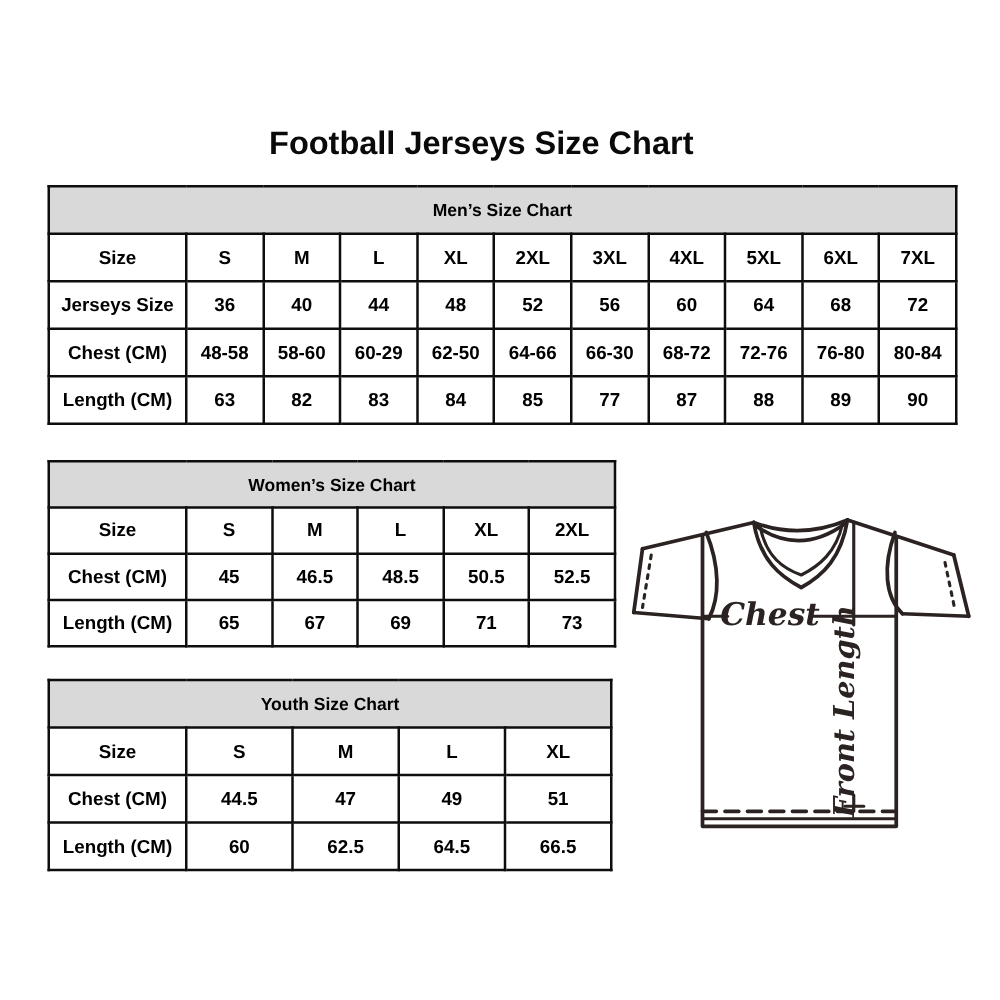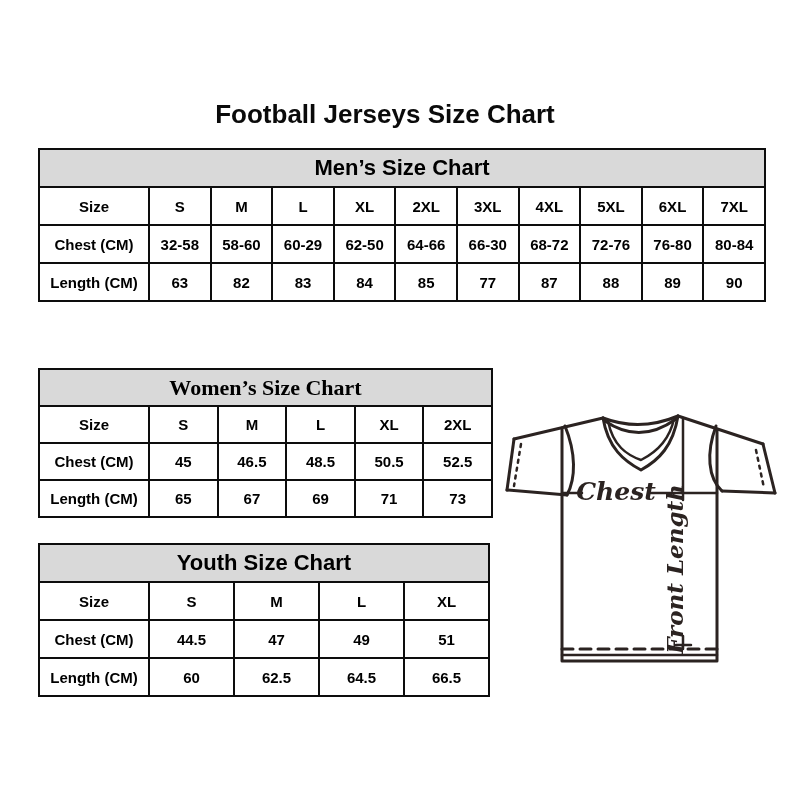--- a/index.html
+++ b/index.html
@@ -27,25 +27,25 @@
   }
   .size-table th,.size-table td{
     border:2px solid #0d0d0d;
     text-align:center;
     vertical-align:middle;
     padding:0;
     font-size:15px;
   }
   .size-table th.tbl-title{
     background:#d9d9d9;
-    font-size:22px;
+    font-size:14px;
   }
   .tbl-mens th.tbl-title{height:36px;}
   .tbl-mens td{height:36px;}
-  .tbl-womens th.tbl-title{height:35px;font-family:Liberation Serif, serif;}
+  .tbl-womens th.tbl-title{height:35px;}
   .tbl-womens td{height:35px;}
   .tbl-youth th.tbl-title{height:36px;}
   .tbl-youth td{height:36px;}
   #jersey-diagram{position:absolute;left:502px;top:398px;}
 </style>
 </head>
 <body>
 
 <div id="canvas">
 
@@ -78,22 +78,35 @@
           <td>L</td>
           <td>XL</td>
           <td>2XL</td>
           <td>3XL</td>
           <td>4XL</td>
           <td>5XL</td>
           <td>6XL</td>
           <td>7XL</td>
         </tr>
         <tr>
+          <td>Jerseys Size</td>
+          <td>36</td>
+          <td>40</td>
+          <td>44</td>
+          <td>48</td>
+          <td>52</td>
+          <td>56</td>
+          <td>60</td>
+          <td>64</td>
+          <td>68</td>
+          <td>72</td>
+        </tr>
+        <tr>
           <td>Chest (CM)</td>
-          <td>32-58</td>
+          <td>48-58</td>
           <td>58-60</td>
           <td>60-29</td>
           <td>62-50</td>
           <td>64-66</td>
           <td>66-30</td>
           <td>68-72</td>
           <td>72-76</td>
           <td>76-80</td>
           <td>80-84</td>
         </tr>

